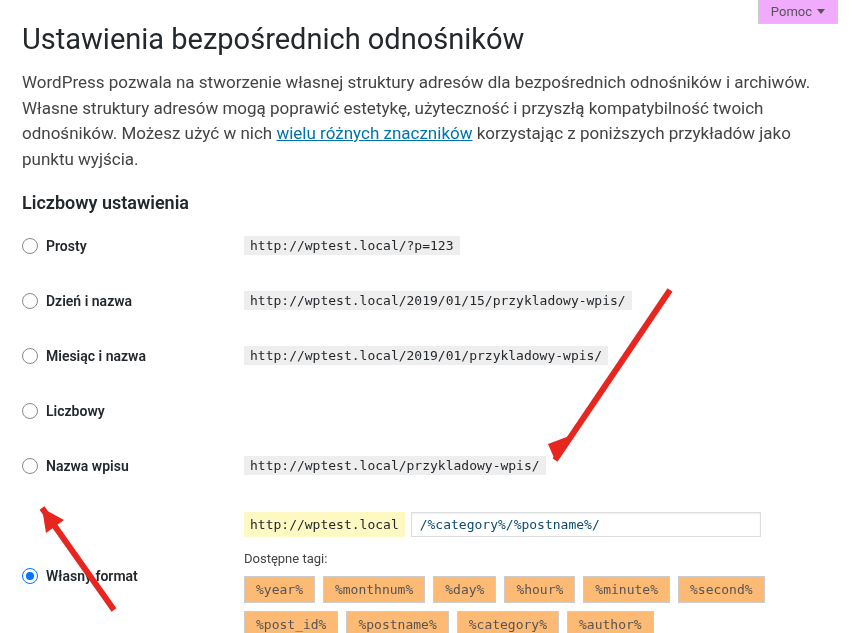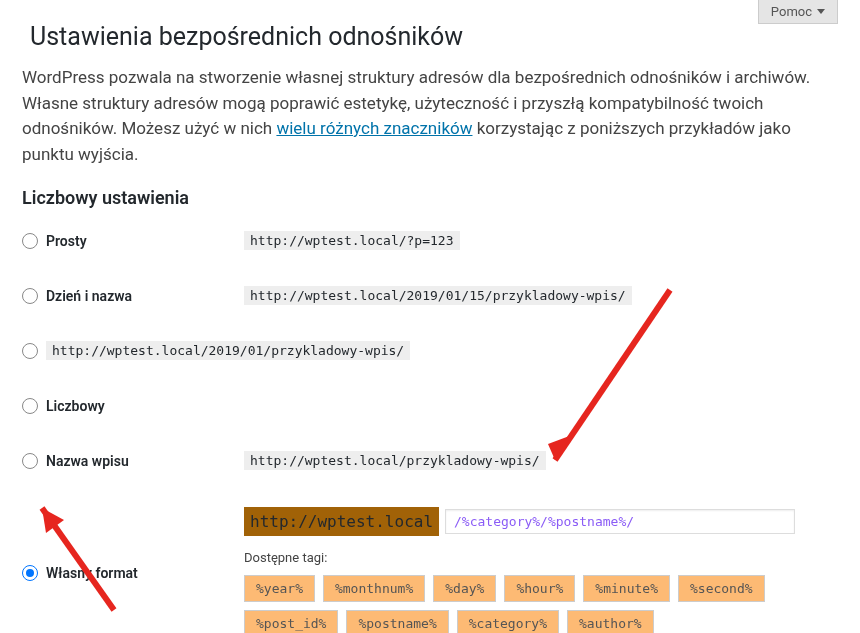--- a/index.html
+++ b/index.html
@@ -10,37 +10,36 @@
       background: #fff;
       padding: 0 22px 22px 22px;
       width: 860px;
       position: relative;
     }
     .help-tab {
       position: absolute;
       top: 0;
       right: 22px;
       border: 1px solid #ccc;
-      background: #e5e5e5;
+      background: #f0abfc;
       padding: 4px 12px;
       font-size: 13px;
       color: #555;
       border-top: none;
       display: flex;
       align-items: center;
       gap: 5px;
       cursor: pointer;
     }
     h1 {
-      font-size: 25px;
+      font-size: 29px;
       font-weight: 400;
       color: #23282d;
       margin-top: 22px;
       margin-bottom: 14px;
-      margin-left: 8px;
     }
     .description {
       font-size: 17px;
       line-height: 1.5;
       color: #444;
       margin-bottom: 20px;
     }
     .description a {
       color: #0073aa;
       text-decoration: underline;
@@ -95,34 +94,34 @@
       background: #eee;
       padding: 2px 6px;
       color: #23282d;
     }
     .custom-row {
       display: flex;
       align-items: center;
     }
     .custom-prefix {
       font-family: Menlo, Consolas, monaco, monospace;
-      font-size: 16px;
-      background: #a16207;
+      font-size: 13px;
+      background: #fef9c3;
       padding: 5px 6px;
       color: #23282d;
     }
     .custom-input {
       font-family: Menlo, Consolas, monaco, monospace;
       font-size: 13px;
       padding: 4px 8px;
       border: 1px solid #ddd;
       box-shadow: inset 0 1px 2px rgba(0,0,0,0.07);
       width: 350px;
       margin-left: 6px;
-      color: #8b5cf6;
+      color: #0c4a6e;
     }
     .tags-label {
       margin-top: 14px;
       margin-bottom: 10px;
       font-size: 13px;
       color: #444;
     }
     .tags-wrap {
       display: flex;
       flex-wrap: wrap;
@@ -178,20 +177,21 @@
       <div class="radio-col">
         <div class="radio"></div>
       </div>
       <div class="label-col">Dzień i nazwa</div>
       <div class="value-col"><code>http://wptest.local/2019/01/15/przykladowy-wpis/</code></div>
     </div>
     <div class="option-row">
       <div class="radio-col">
         <div class="radio"></div>
       </div>
+      <div class="label-col">Miesiąc i nazwa</div>
       <div class="value-col"><code>http://wptest.local/2019/01/przykladowy-wpis/</code></div>
     </div>
     <div class="option-row">
       <div class="radio-col">
         <div class="radio"></div>
       </div>
       <div class="label-col">Liczbowy</div>
     </div>
     <div class="option-row">
       <div class="radio-col">

